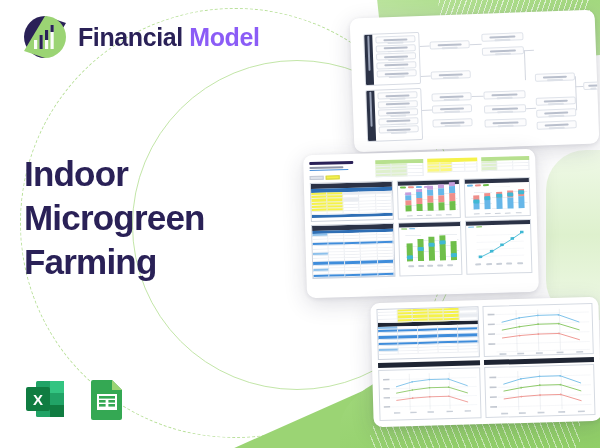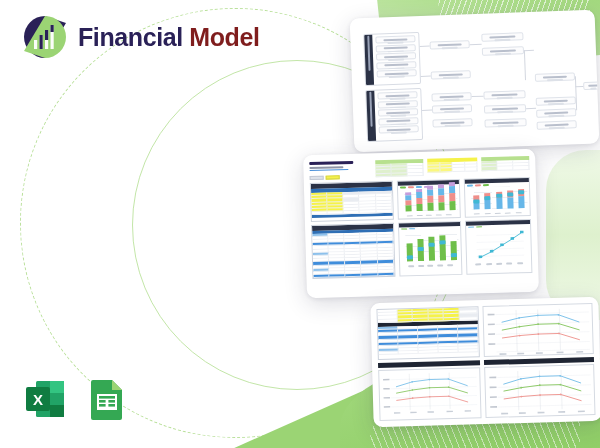--- a/index.html
+++ b/index.html
@@ -83,21 +83,21 @@
   .logo-row {
     position: absolute; left: 22px; top: 14px;
     display: flex; align-items: center; gap: 10px;
   }
   .logo-mark { width: 46px; height: 46px; display: block; }
   .logo-text {
     font-size: 25px; font-weight: 700; letter-spacing: -.4px;
     white-space: nowrap;
   }
   .lt-dark { color: #2A2157; }
-  .lt-green { color: #7f1d1d; margin-top: 32px; }
+  .lt-green { color: #8b5cf6; margin-top: 32px; }
 
   .page-title {
     position: absolute; left: 24px; top: 152px;
     width: 230px;
     color: #2A2157;
     font-size: 35px; line-height: 1.26;
     font-weight: 700; letter-spacing: -0.8px;
   }
   .page-title span { display: block; }
 
@@ -240,20 +240,25 @@
       <rect x="28.5" y="11" width="3.2" height="24" fill="#ffffff" opacity=".95"></rect>
       <rect x="17.5" y="21" width="3.2" height="14" fill="#2A2157"></rect>
       <rect x="23" y="16" width="3.2" height="10" fill="#2A2157"></rect>
       <rect x="28.5" y="11" width="3.2" height="7" fill="#2A2157"></rect>
     </svg>
     <div class="logo-text">
       <span class="lt-dark">Financial</span><span>&nbsp;</span><span class="lt-green">Model</span>
     </div>
   </div>
 
+  <div class="page-title">
+    <span>Indoor</span>
+    <span>Microgreen</span>
+    <span>Farming</span>
+  </div>
 
   <div class="badges">
     <svg class="badge-ico" viewBox="0 0 46 46">
       <rect x="14" y="5" width="28" height="36" rx="1.5" fill="#21A366"></rect>
       <rect x="28" y="5" width="14" height="12" fill="#33C481"></rect>
       <rect x="28" y="17" width="14" height="12" fill="#21A366"></rect>
       <rect x="28" y="29" width="14" height="12" fill="#107C41"></rect>
       <rect x="14" y="17" width="14" height="12" fill="#185C37" opacity=".35"></rect>
       <rect x="4" y="11" width="24" height="24" rx="2" fill="#107C41"></rect>
       <text x="16" y="29" font-family="Liberation Sans, sans-serif" font-size="15" font-weight="700" fill="#ffffff" text-anchor="middle">X</text>

